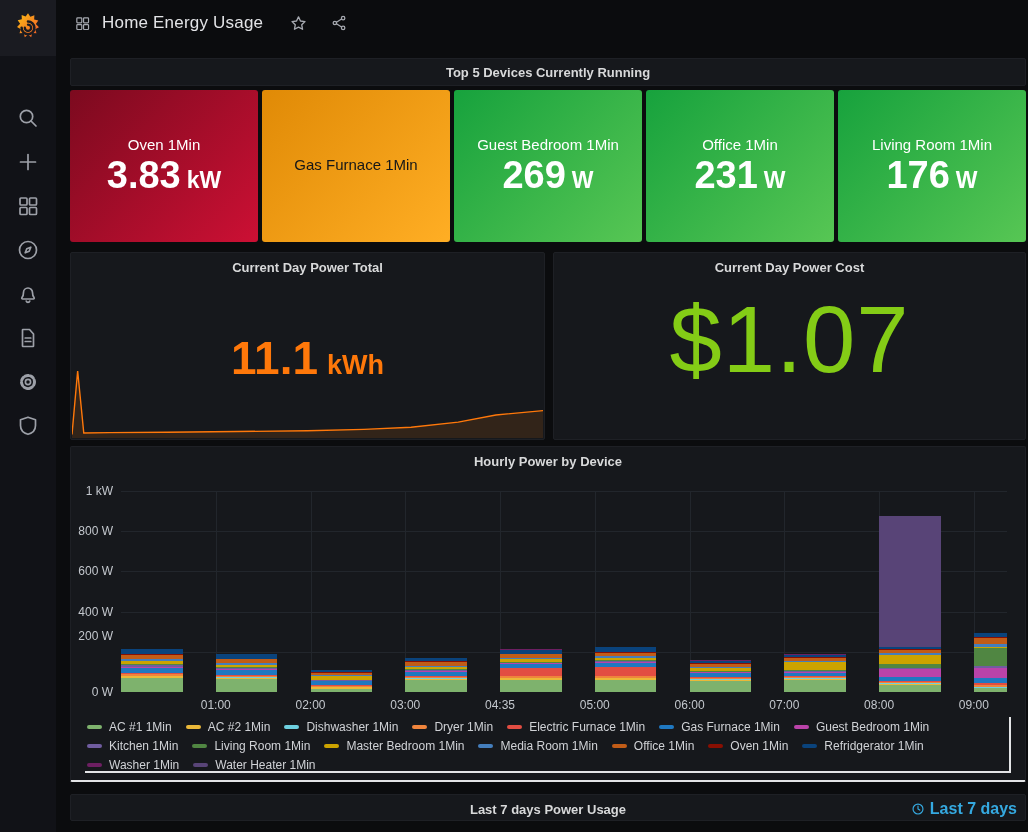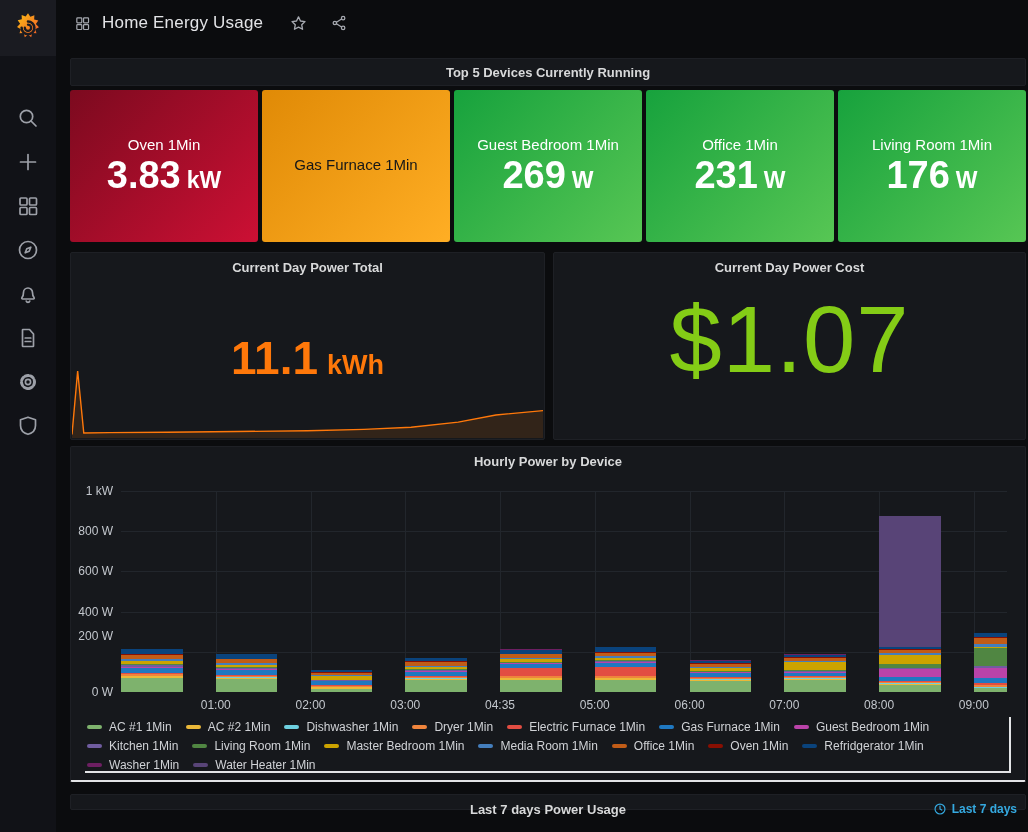--- a/index.html
+++ b/index.html
@@ -49,23 +49,23 @@
   .hgrid{position:absolute;left:0;right:0;height:1px;background:#22262c}
   .vgrid{position:absolute;top:0;bottom:0;width:1px;background:#22262c}
   .bar{position:absolute;bottom:0;display:flex;flex-direction:column-reverse;cursor:pointer}
   .seg{width:100%}
   #xlabels{position:absolute;left:50px;right:18px;top:251px;height:16px}
   .xlabel{position:absolute;transform:translateX(-50%);font-size:12px;color:#c3c7cd;white-space:nowrap}
   #legend{position:absolute;left:14px;right:14px;top:270px;height:56px;border-right:2px solid #e3e4e6;border-bottom:2px solid #e3e4e6;display:flex;flex-wrap:wrap;align-content:flex-start;padding:3px 16px 0 2px;overflow:hidden;box-sizing:border-box}
   .legend-item{display:flex;align-items:center;margin:0 14px 5px 0;font-size:12px;color:#d0d2d6;cursor:pointer;white-space:nowrap}
   .swatch{width:15px;height:4px;border-radius:2px;margin-right:7px;flex:none}
   
-  #p-last7{top:794px;left:70px;width:956px;height:16px}
+  #p-last7{top:794px;left:70px;width:956px;height:27px}
   #last7-title{position:absolute;left:0;right:0;top:0;height:28px;display:flex;align-items:center;justify-content:center;font-size:13px;font-weight:700;cursor:pointer}
-  #last7-range{position:absolute;right:8px;top:0;height:28px;display:flex;align-items:center;gap:5px;font-size:12px;font-weight:700;cursor:pointer}
+  #last7-range{position:absolute;right:8px;top:0;height:28px;display:flex;align-items:center;gap:5px;font-size:16px;font-weight:700;cursor:pointer}
   #last7-range svg{width:14px;height:14px}
 </style>
 </head>
 <body>
 
 <div class="sidebar">
   <div class="logo">
     <svg viewBox="0 0 32 32">
       <defs>
         <linearGradient id="glg" x1="0" y1="0" x2="1" y2="1">

